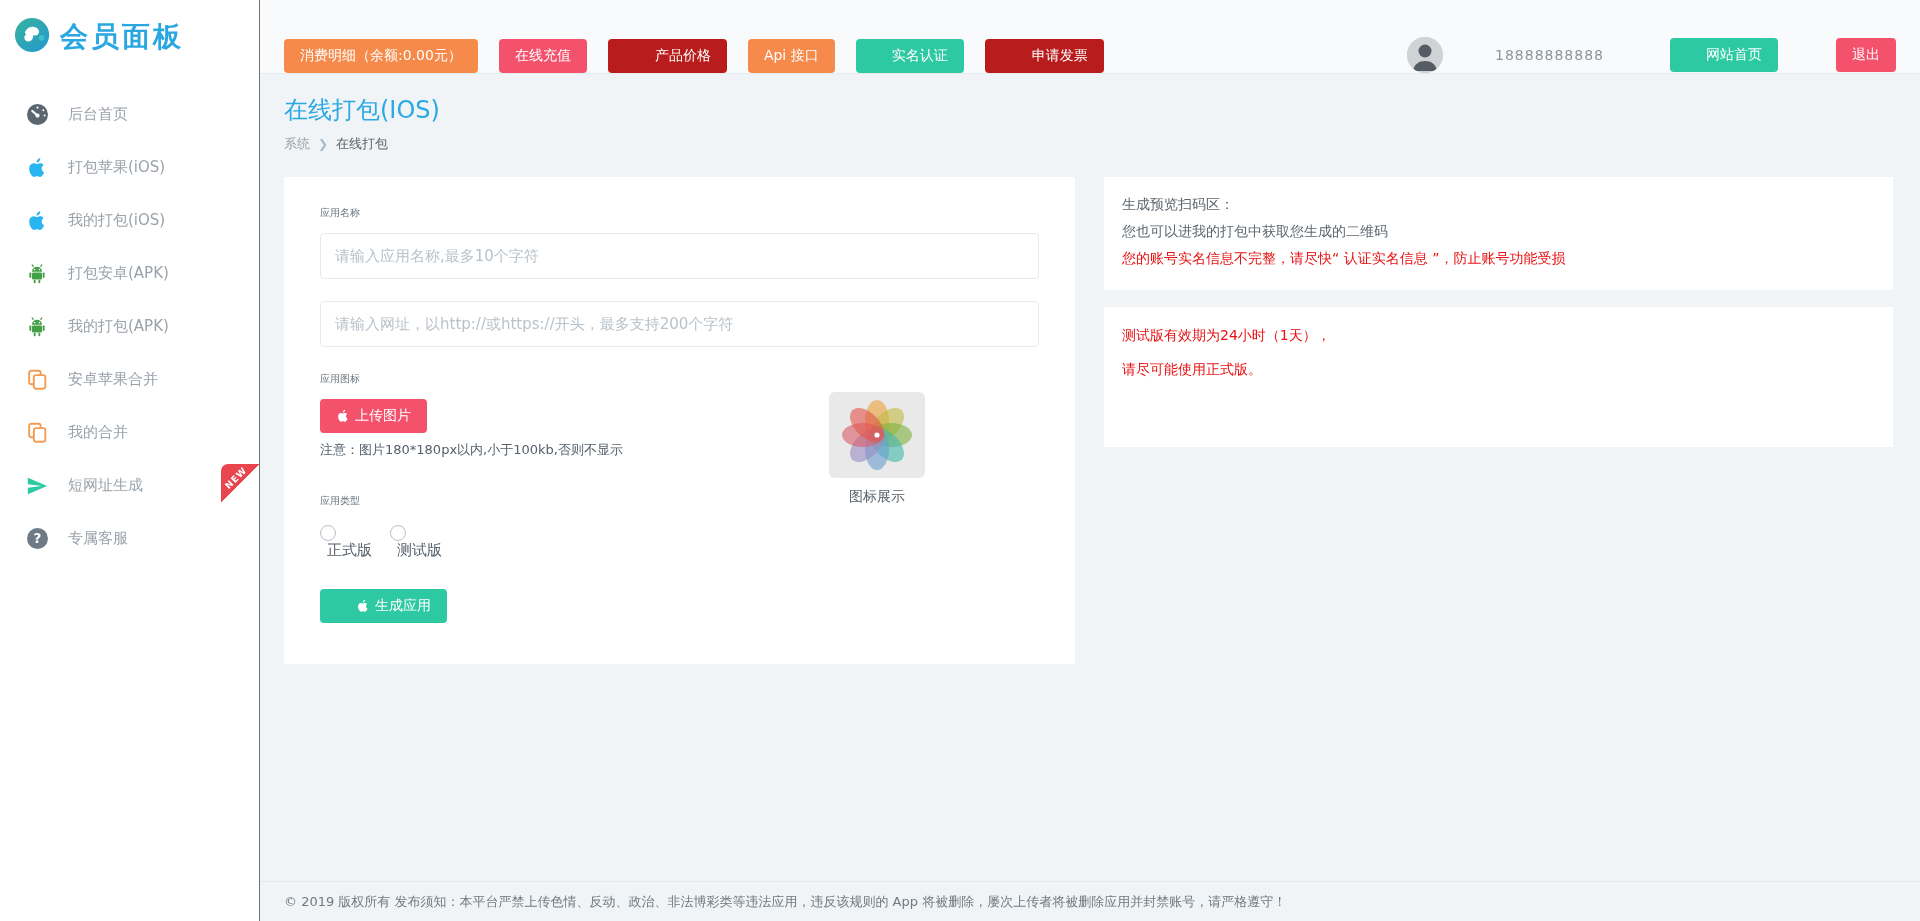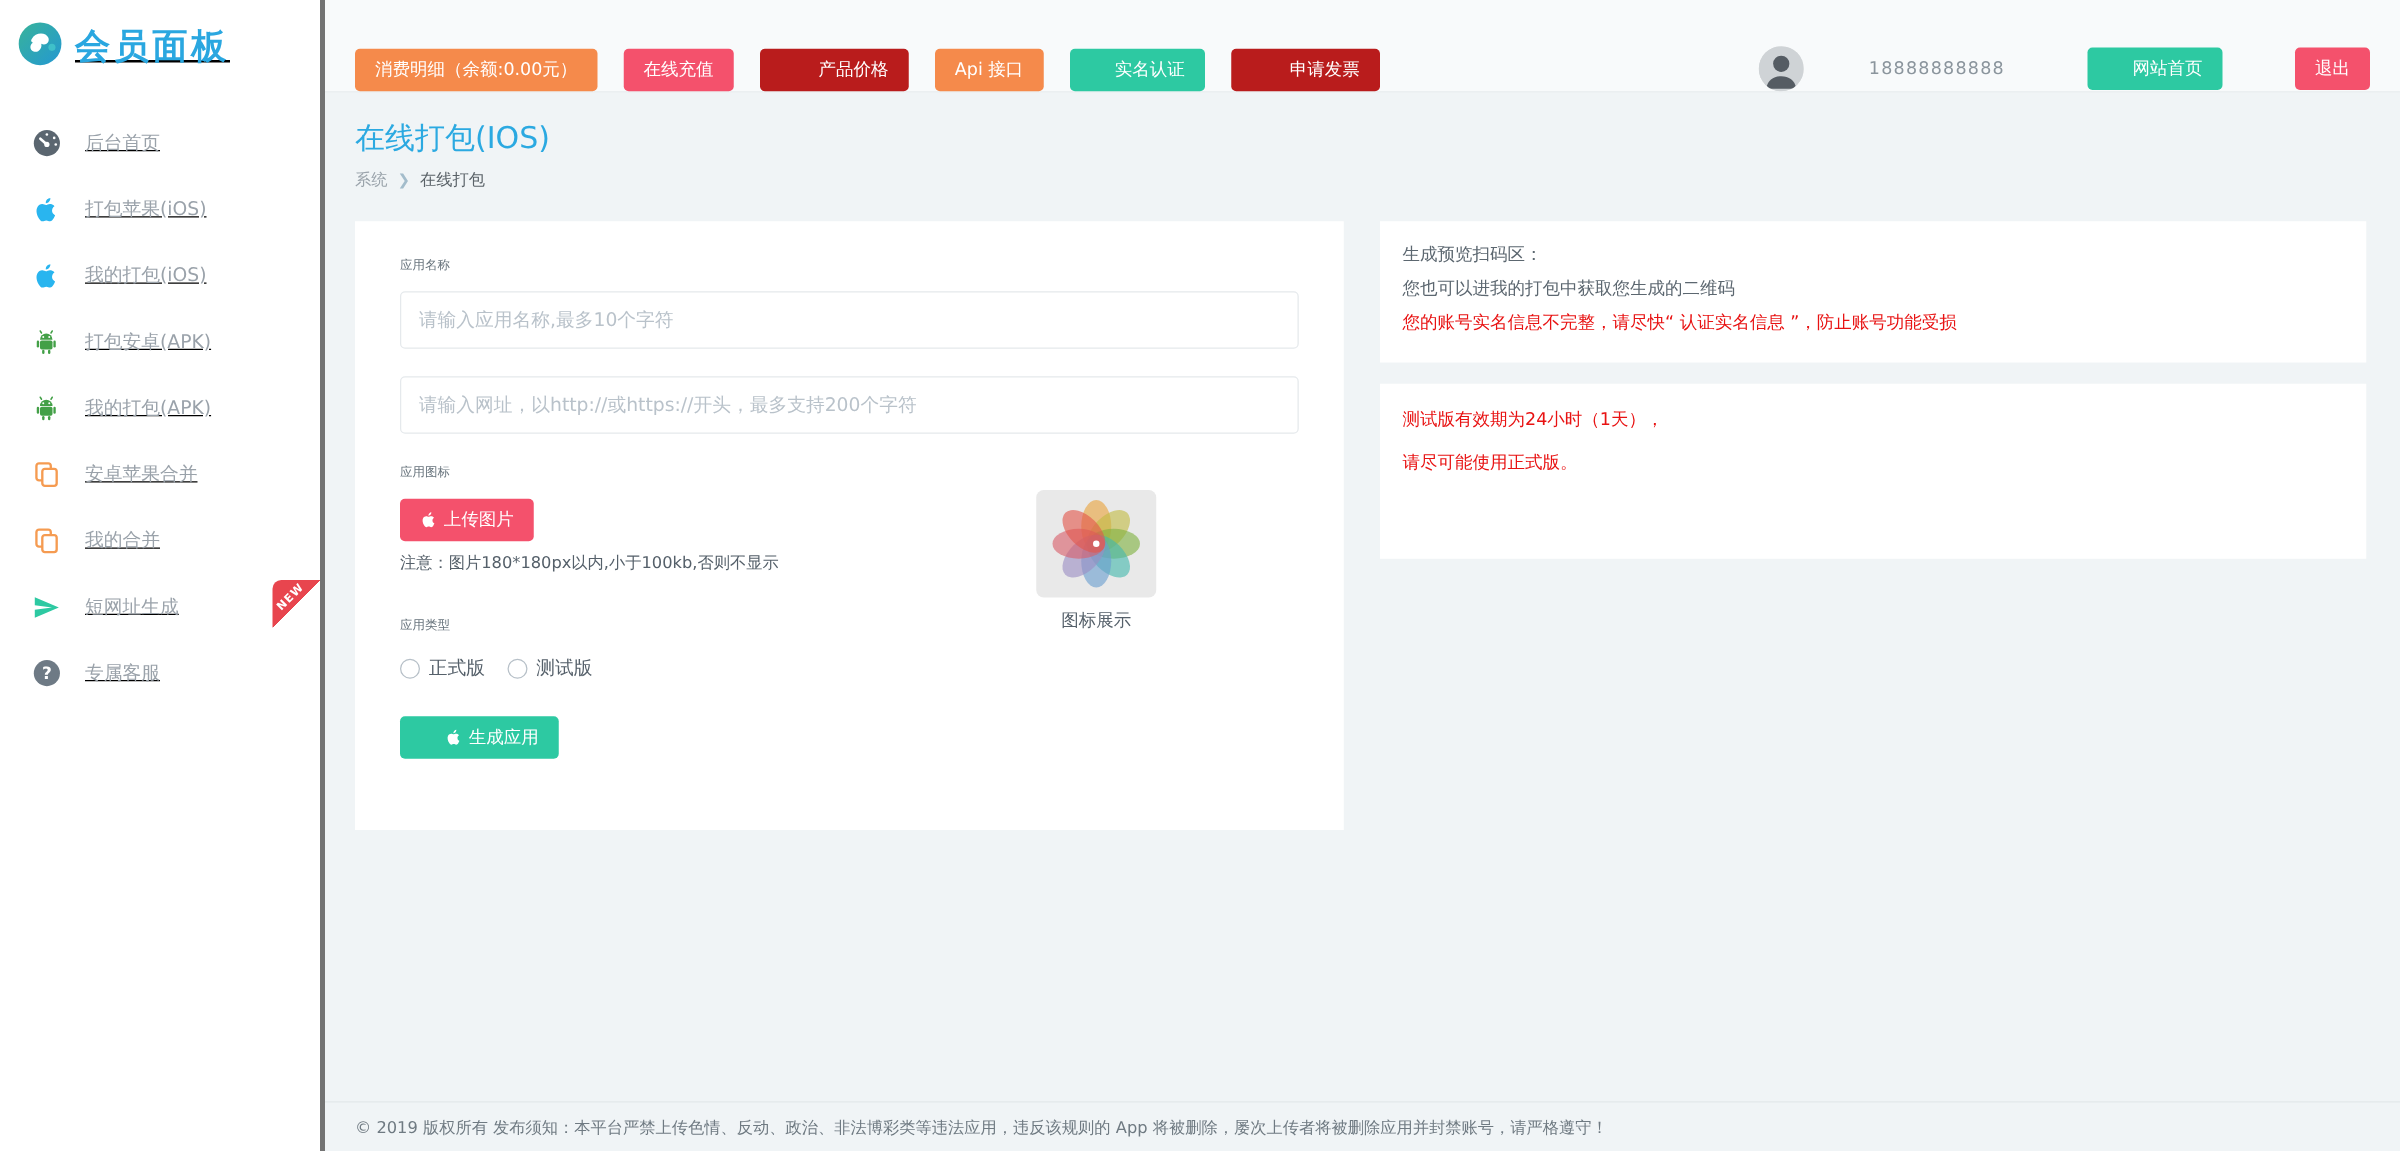--- a/index.html
+++ b/index.html
@@ -1,19 +1,19 @@
 <!DOCTYPE html>
 <html><head>
 <meta charset="utf-8">
 <style>
   * { margin:0; padding:0; box-sizing:border-box; }
   html,body { width:1920px; height:921px; font-family:"DejaVu Sans","Liberation Sans",sans-serif; background:#f0f4f6; overflow:hidden; }
 
   
-  .sidebar { position:absolute; left:0; top:0; width:260px; height:921px; background:#fff; border-right:4px solid #737373; z-index:5;text-decoration:underline; }
+  .sidebar { position:absolute; left:0; top:0; width:260px; height:921px; background:#fff; border-right:1px solid #737373; z-index:5; }
   .brand { height:74px; display:flex; align-items:center; padding-left:14px; }
   .brand-title { font-size:28px; font-weight:bold; color:#2aa7e0; letter-spacing:3px; margin-left:8px; }
   .nav { padding-top:14px; }
   .nav-item { position:relative; height:53px; display:flex; align-items:center; padding-left:24px; cursor:pointer; }
   .nav-item .ico { width:26px; display:flex; justify-content:center; }
   .nav-item .lbl { margin-left:18px; font-size:15px; color:#9aa2aa; }
   .ribbon { position:absolute; right:0; top:5px; width:38px; height:38px;
             background:linear-gradient(135deg,#e8454e 50%,rgba(0,0,0,0) 50.5%);
             border-top-left-radius:7px; }
   .ribbon span { position:absolute; left:-3px; top:9px; width:36px; text-align:center;
@@ -54,21 +54,21 @@
 
   .f-label { font-size:10px; color:#67737c; line-height:20px; margin-bottom:10px; }
   .f-input { width:100%; height:46px; border:1px solid #e5e9ec; border-radius:4px; padding:0 14px;
              font-size:15px; color:#47525c; background:#fff; font-family:inherit; }
   .f-input::placeholder { color:#b9c2ca; }
   .grp { margin-bottom:22px; }
   .grp-icon .f-label { margin-top:2px; }
   .note { font-size:13px; color:#55606a; margin-top:8px; }
   .type-label { margin-top:32px; }
   .radios { display:flex; align-items:center; margin-top:14px; }
-  .radio { display:flex; align-items:center; margin-right:18px; cursor:pointer; }
+  .radio { display:flex; align-items:flex-start; margin-right:18px; cursor:pointer;flex-direction:column; }
   .radio .dot { width:16px; height:16px; border:1px solid #b7c0c8; border-radius:50%; background:#fff; }
   .radio .rl { font-size:15px; color:#55606a; margin-left:7px; }
   .submit-row { margin-top:29px; }
   .btn .aglyph { margin-right:5px; display:inline-flex; }
 
   .preview { position:absolute; left:545px; top:215px; width:96px; }
   .preview-tile { width:96px; height:86px; background:#e9e9e9; border-radius:6px;
                   display:flex; align-items:center; justify-content:center; }
   .preview-cap { margin-top:10px; text-align:center; font-size:14px; color:#55606a; }
 

